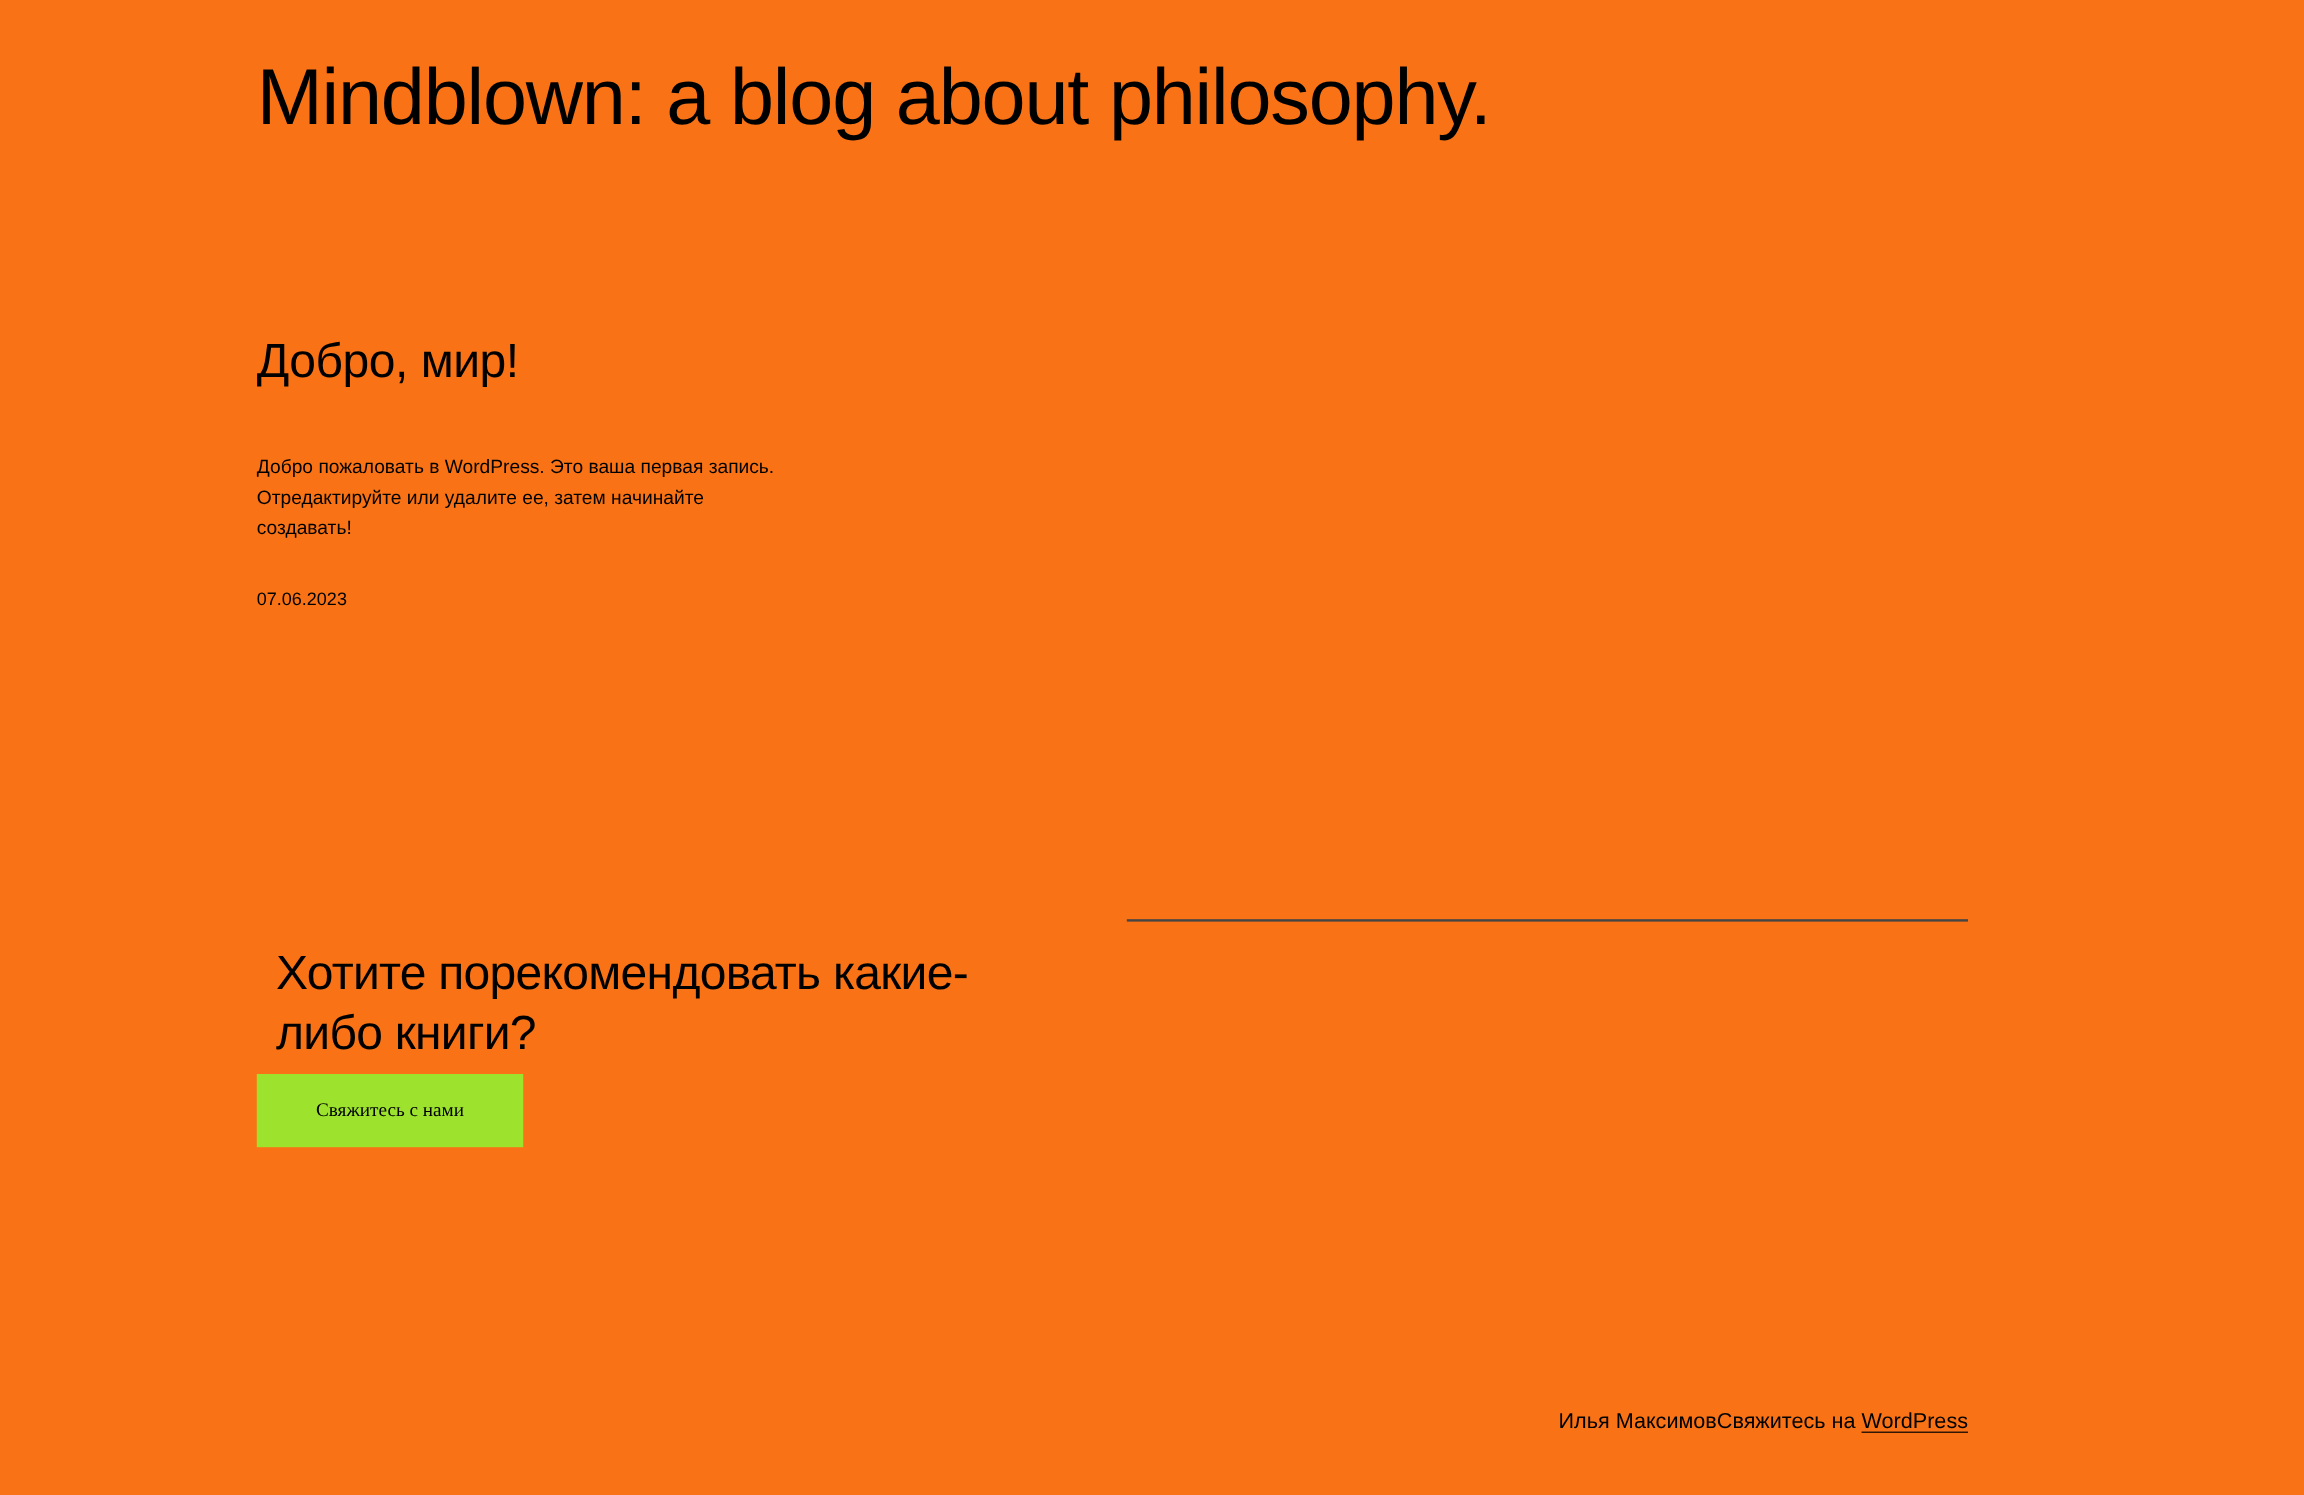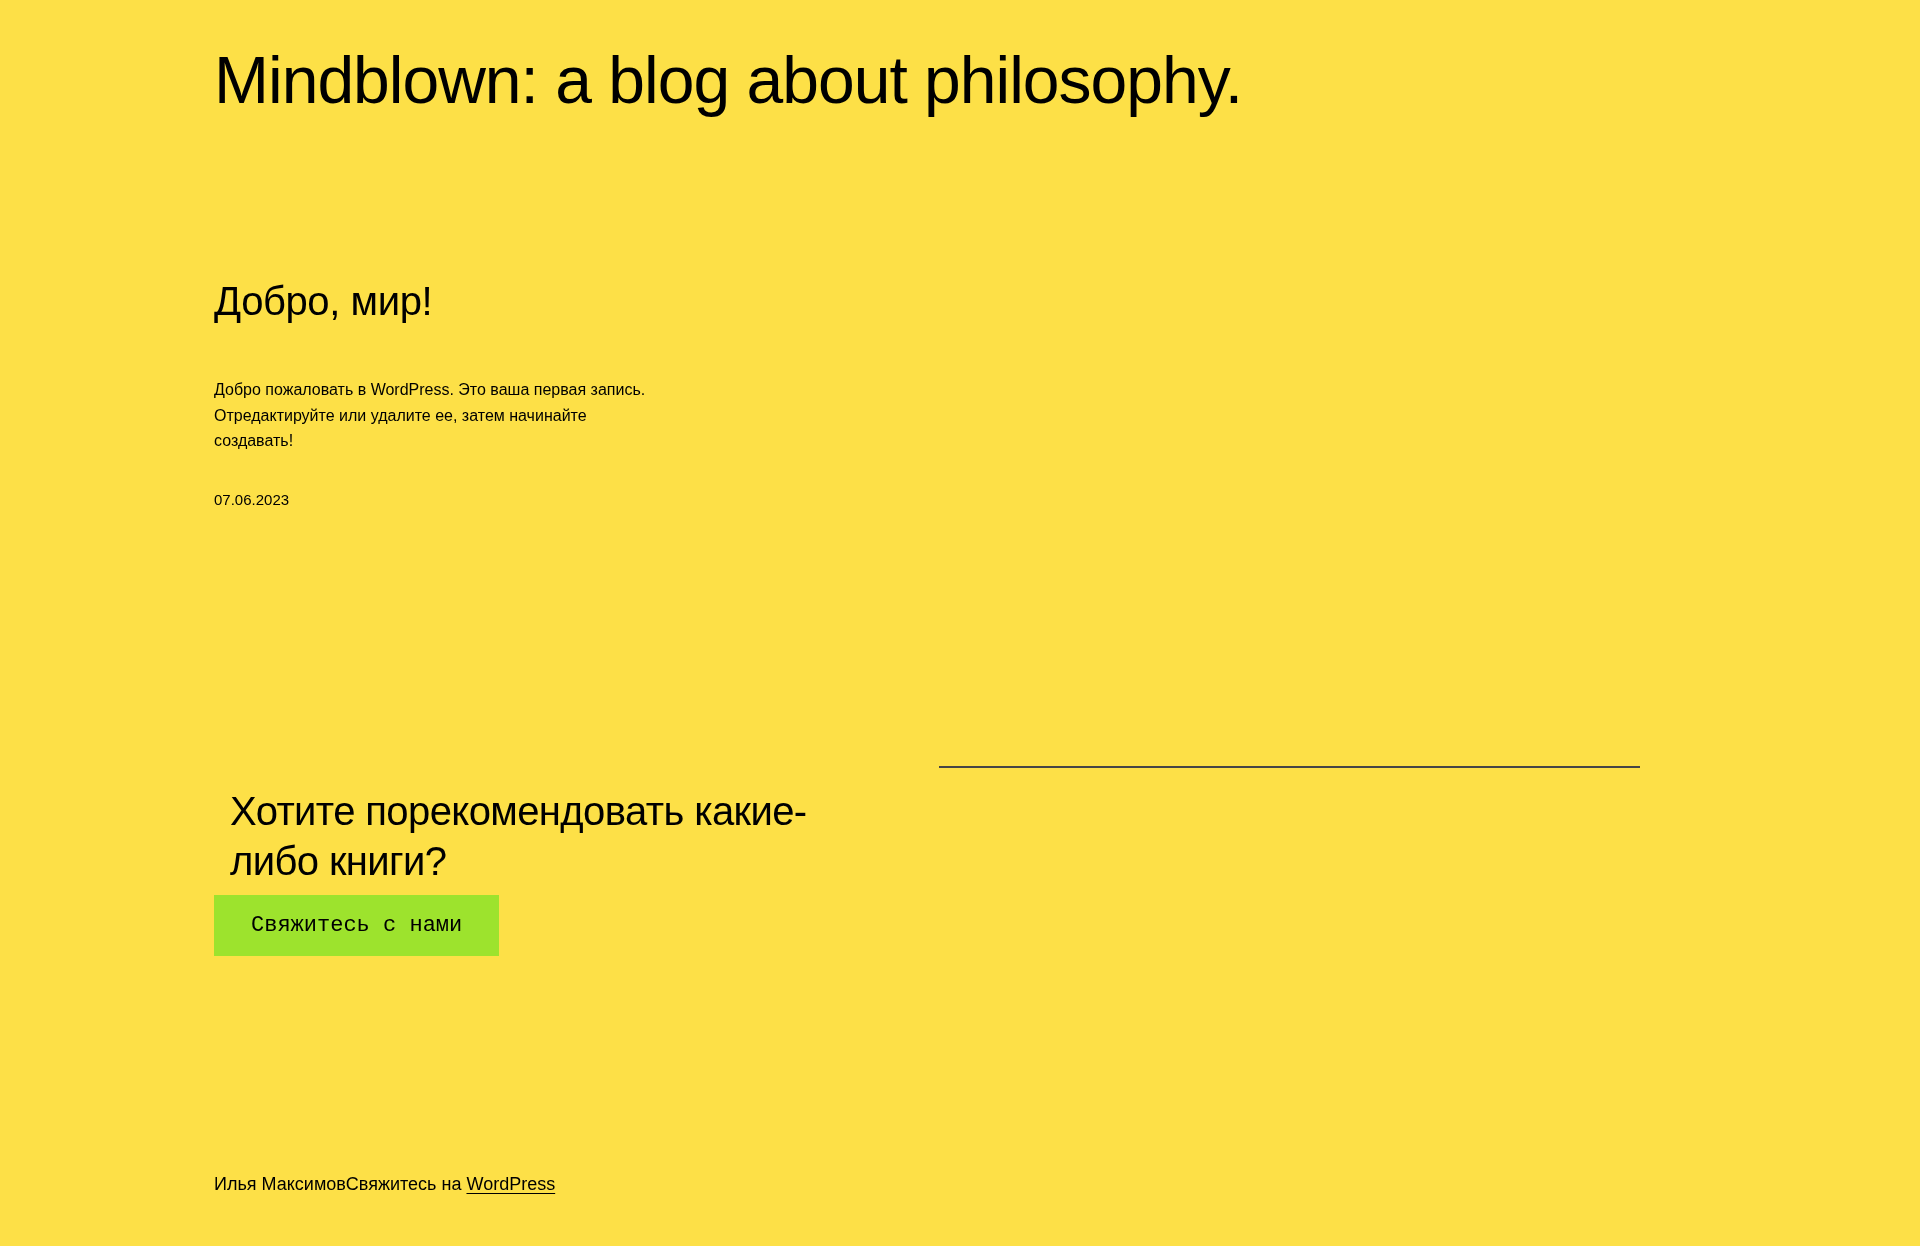--- a/index.html
+++ b/index.html
@@ -97,35 +97,35 @@
     top: 895px;
     height: 61px;
     min-width: 222px;
     box-sizing: border-box;
     display: inline-flex;
     align-items: center;
     justify-content: center;
     padding: 0 37px;
     background: #9de32d;
     color: #000000;
-    font-family: Liberation Mono, monospace;
-    font-size: 22px;
+    font-family: Liberation Serif, serif;
+    font-size: 16px;
     border: none;
     border-radius: 0;
     cursor: pointer;
   }
 
   
   .footer {
     position: absolute;
     left: 214px;
     top: 1172px;
     width: 1426px;
     display: flex;
-    justify-content: flex-start;
+    justify-content: flex-end;
     align-items: baseline;
     font-size: 18px;
     line-height: 1.4;
   }
   .footer-site-name {
     color: #000000;
     text-decoration: none;
     cursor: pointer;
   }
   .powered-by {
@@ -134,21 +134,21 @@
   .powered-by-link {
     color: #000000;
     text-decoration: underline;
     text-underline-offset: 3px;
     cursor: pointer;
   }
 </style>
 </head>
 <body>
 
-<div class="canvas" style="background: #fde047;">
+<div class="canvas" style="background: #f97316;">
 
   <a class="site-title">Mindblown: a blog about philosophy.</a>
 
   <section>
     <a class="post-title">Добро, мир!</a>
     <p class="post-excerpt">Добро пожаловать в WordPress. Это ваша первая запись. Отредактируйте или удалите ее, затем начинайте создавать!</p>
     <div class="post-date">07.06.2023</div>
   </section>
 
   <hr class="separator" style="background: rgb(69, 69, 69);">

